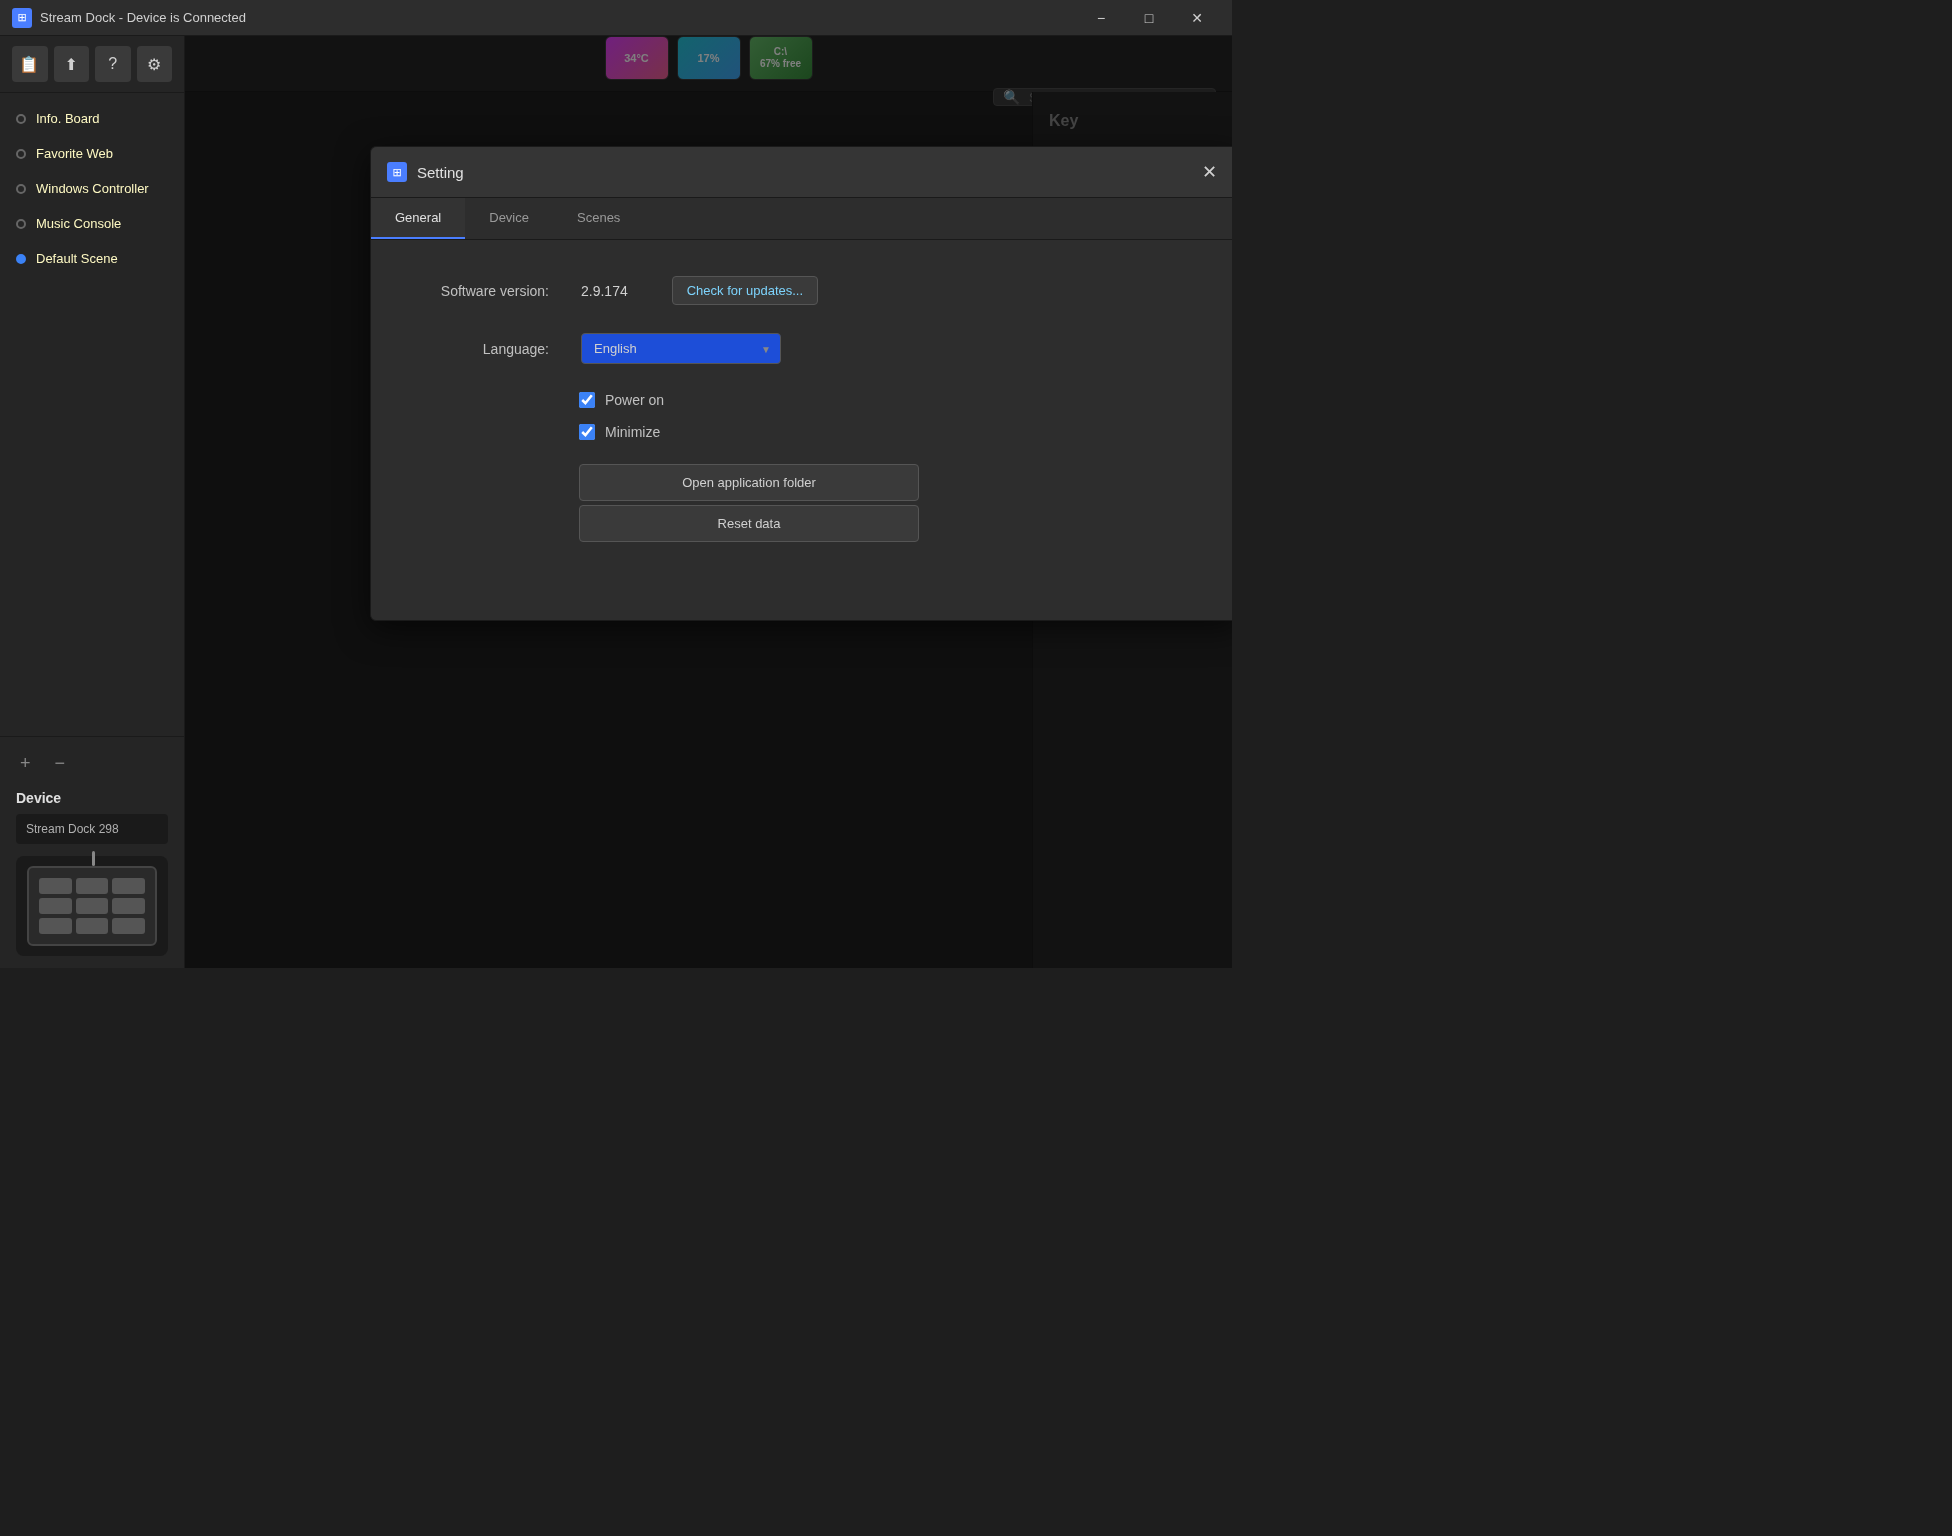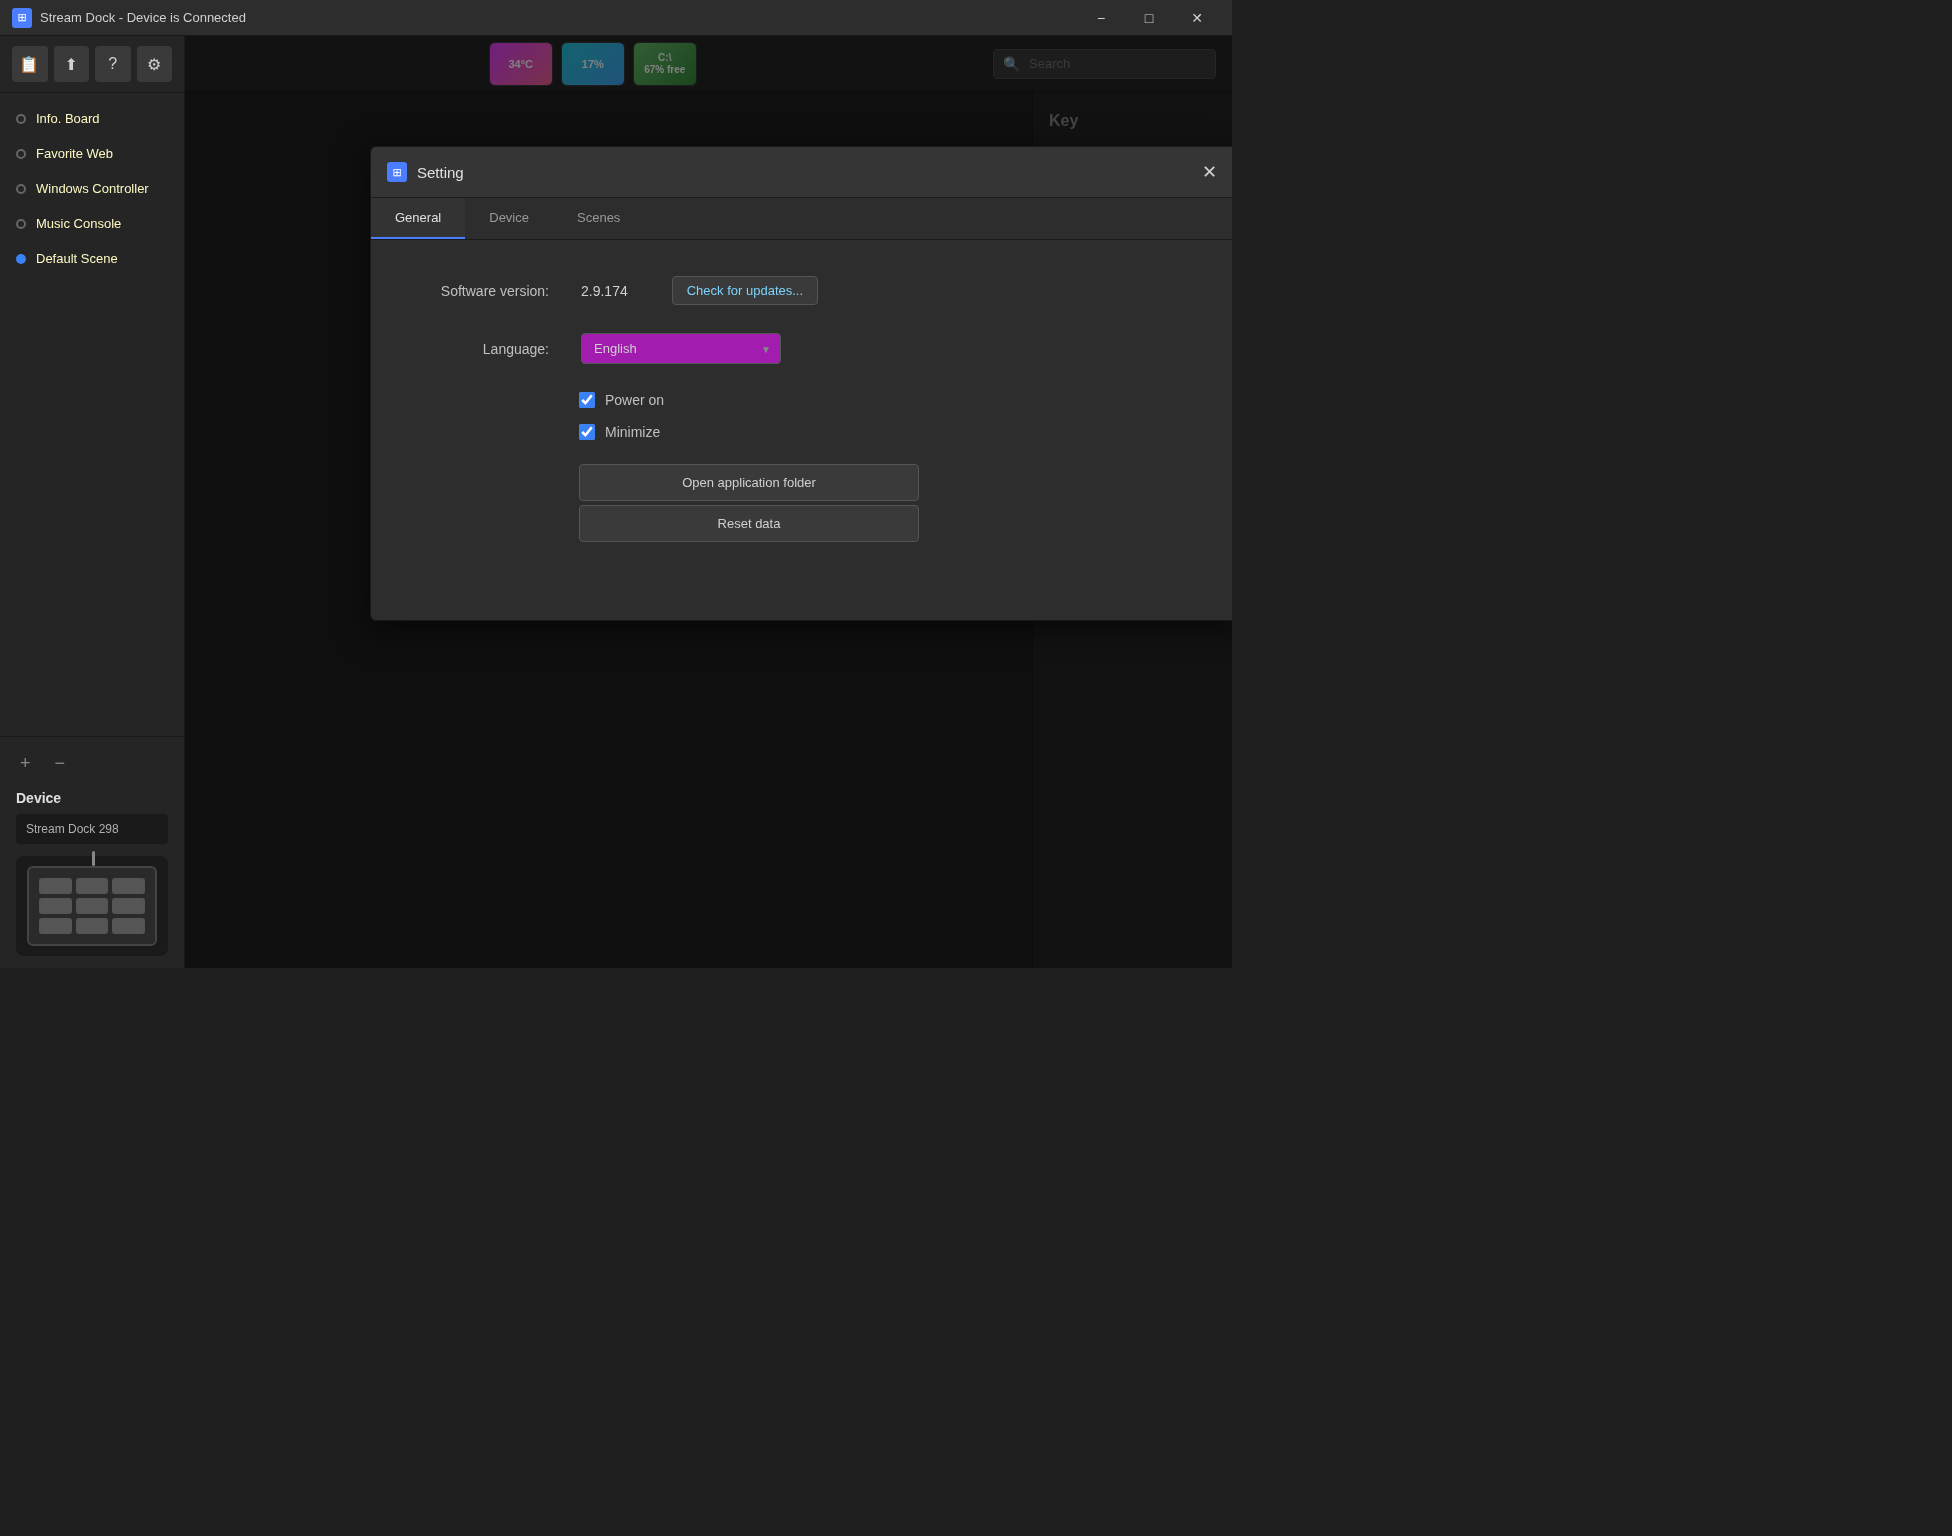--- a/index.html
+++ b/index.html
@@ -203,23 +203,23 @@
       background: #1e1e1e;
       overflow: hidden;
     }
 
     
     .top-bar {
       height: 56px;
       background: #252525;
       border-bottom: 1px solid #1a1a1a;
       display: flex;
-      align-items: center;
       padding: 0 16px;
       gap: 8px;
+      flex-direction: column;
     }
     .device-thumbnails {
       display: flex;
       gap: 8px;
       flex: 1;
       justify-content: center;
     }
     .thumb {
       width: 64px;
       height: 44px;
@@ -411,21 +411,21 @@
       background: #3a3a3a;
       border: 1px solid #555;
       color: #7dd3fc;
       padding: 6px 14px;
       border-radius: 4px;
       cursor: pointer;
       font-size: 13px;
     }
 
     .lang-select {
-      background: #a21caf;
+      background: #1d4ed8;
       border: 1px solid #555;
       color: #d0d0d0;
       padding: 7px 32px 7px 12px;
       border-radius: 4px;
       font-size: 13px;
       cursor: pointer;
       appearance: none;
       -webkit-appearance: none;
       min-width: 200px;
       position: relative;

